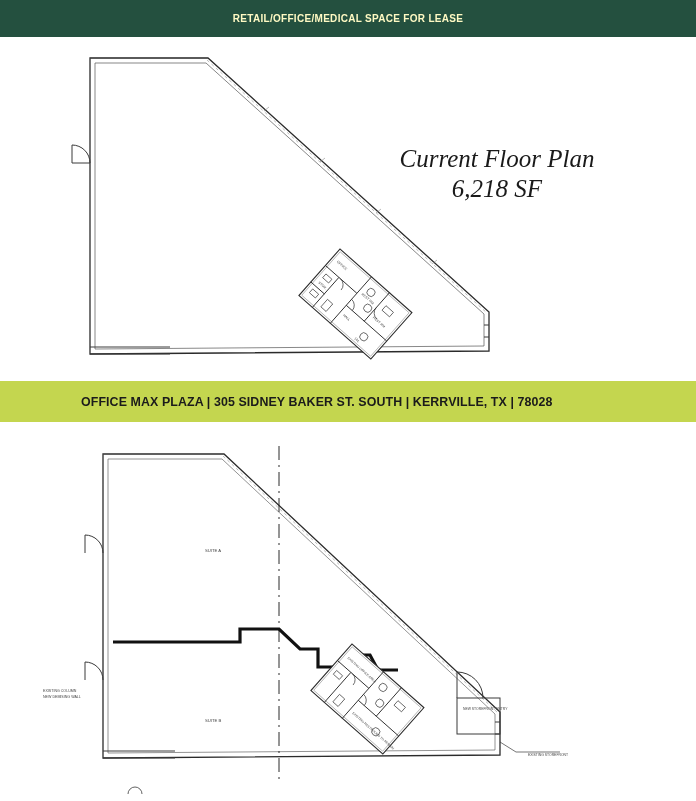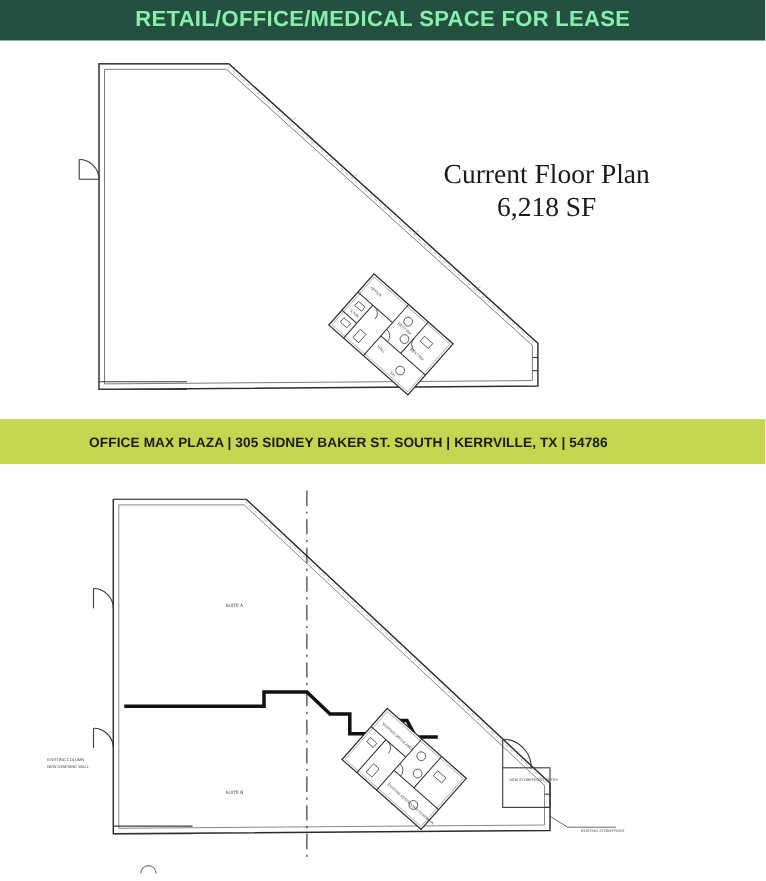--- a/index.html
+++ b/index.html
@@ -23,22 +23,22 @@
     left: 0;
     top: 0;
     width: 696px;
     height: 37px;
     background: #24503f;
     display: flex;
     align-items: center;
     justify-content: center;
   }
   .header-band .title {
-    color: #86efac;
-    font-size: 20px;
+    color: #fef9c3;
+    font-size: 10px;
     font-weight: bold;
     letter-spacing: 0.3px;
     white-space: nowrap;
     font-family: "Liberation Sans", sans-serif;
   }
 
   
   .address-band {
     position: absolute;
     left: 0;
@@ -79,21 +79,21 @@
     font-size: 25px;
     line-height: 1.15;
     white-space: nowrap;
   }
   .plan-caption .cap-line2 {
     display: block;
     font-size: 25px;
     line-height: 1.2;
     white-space: nowrap;
   }
-  #caption-top { left: 352px; top: 108px; width: 290px; }
+  #caption-top { left: 352px; top: 108px; width: 290px; font-style: italic; }
 
   svg.plan-svg { position: absolute; left: 0; top: 0; }
 
   .tiny-label {
     font-family: "Liberation Sans", sans-serif;
     fill: #444;
   }
 </style>
 </head>
 <body>
@@ -183,21 +183,21 @@
       </g>
     </svg>
 
     <div class="plan-caption" id="caption-top">
       <span class="cap-line1">Current Floor Plan</span>
       <span class="cap-line2">6,218 SF</span>
     </div>
   </div>
 
   <div class="address-band">
-    <div class="address">OFFICE MAX PLAZA | 305 SIDNEY BAKER ST. SOUTH | KERRVILLE, TX | 54786</div>
+    <div class="address">OFFICE MAX PLAZA | 305 SIDNEY BAKER ST. SOUTH | KERRVILLE, TX | 78028</div>
   </div>
 
   <div class="plan-panel" id="plan-bottom">
 
     <svg class="plan-svg" width="696" height="379" viewBox="0 0 696 379">
 
       <g fill="none" stroke="#2b2b2b" stroke-width="1.3">
         <path d="M103,32 L103,336 L500,333 L500,290 L224,32 Z"></path>
       </g>
       <g fill="none" stroke="#666" stroke-width="0.7">

